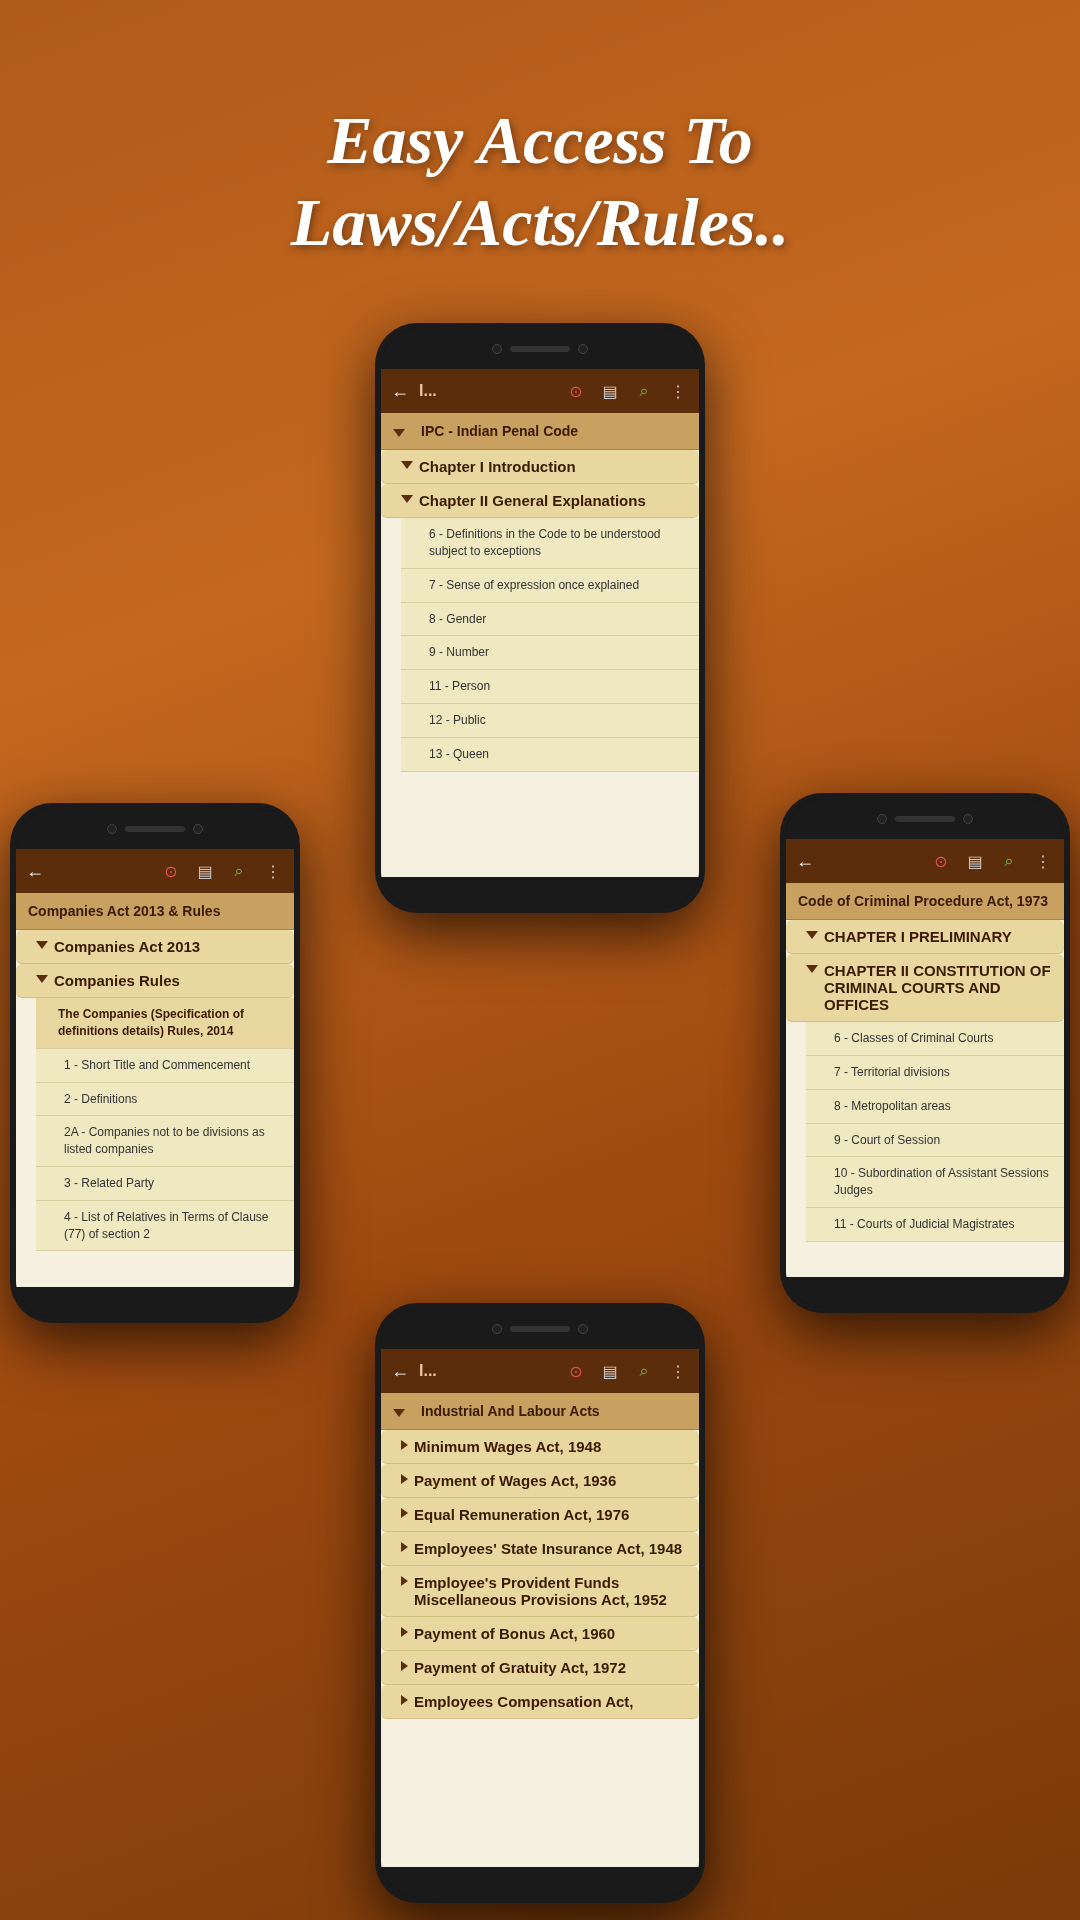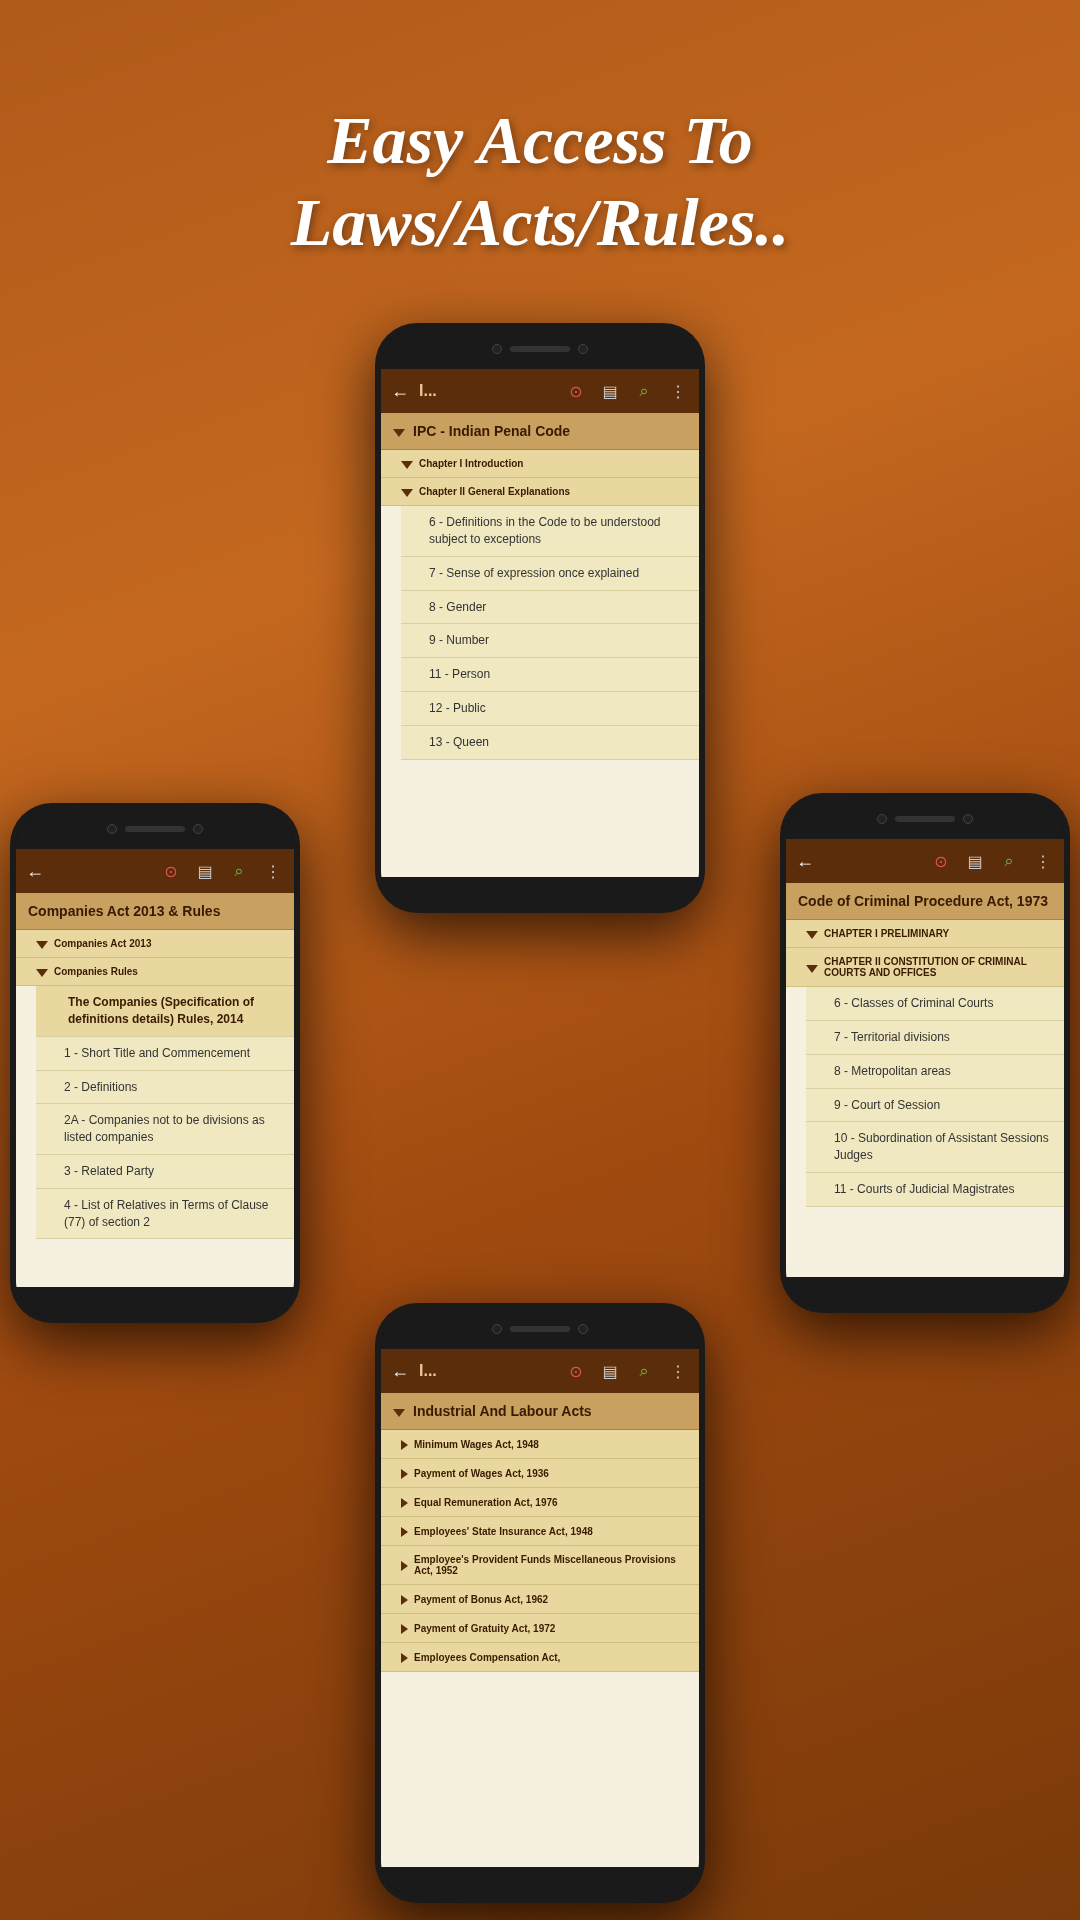--- a/index.html
+++ b/index.html
@@ -183,34 +183,35 @@
     }
 
     .list-item-header {
       background: #c8a060;
       color: #3a1a00;
       font-weight: bold;
       font-size: 14px;
       padding: 10px 12px;
       display: flex;
       align-items: center;
-      gap: 8px;
+      gap: 16px;
       border-bottom: 1px solid #b08040;
     }
 
     .list-item-sub-header {
       background: #e8d8a0;
       color: #3a1a00;
       font-weight: bold;
-      font-size: 10px;
+      font-size: 15px;
       padding: 8px 12px 8px 20px;
       border-bottom: 1px solid #d0c080;
       display: flex;
-      align-items: center;
+      align-items: flex-start;
       gap: 6px;
+      border-radius: 6px;
     }
 
     .list-item-section {
       background: #f0e8c0;
       padding: 8px 12px 8px 28px;
       font-size: 12px;
       color: #333;
       border-bottom: 1px solid #d8d0a0;
       line-height: 1.4;
       margin-left: 20px;
@@ -330,21 +331,21 @@
             <span>Companies Act 2013 &amp; Rules</span>
           </div>
           <div class="list-item-sub-header">
             <span class="triangle-down"></span>
             <span>Companies Act 2013</span>
           </div>
           <div class="list-item-sub-header">
             <span class="triangle-down"></span>
             <span>Companies Rules</span>
           </div>
-          <div class="list-item-section" style="padding-left:32px; background:#e8d8a0; font-weight:bold; color:#3a1a00; font-size:12px;">The Companies (Specification of definitions details) Rules, 2014</div>
+          <div class="list-item-section" style="padding-left:22px; background:#e8d8a0; font-weight:bold; color:#3a1a00; font-size:12px;">The Companies (Specification of definitions details) Rules, 2014</div>
           <div class="list-item-section">1 - Short Title and Commencement</div>
           <div class="list-item-section">2 - Definitions</div>
           <div class="list-item-section">2A - Companies not to be divisions as listed companies</div>
           <div class="list-item-section">3 - Related Party</div>
           <div class="list-item-section">4 - List of Relatives in Terms of Clause (77) of section 2</div>
         </div>
       </div>
       <div class="phone-bottom-bar"></div>
     </div>
   </div>
@@ -431,21 +432,21 @@
           <div class="list-item-sub-header">
             <span class="triangle-right"></span>
             <span>Employees' State Insurance Act, 1948</span>
           </div>
           <div class="list-item-sub-header">
             <span class="triangle-right"></span>
             <span>Employee's Provident Funds Miscellaneous Provisions Act, 1952</span>
           </div>
           <div class="list-item-sub-header">
             <span class="triangle-right"></span>
-            <span>Payment of Bonus Act, 1962</span>
+            <span>Payment of Bonus Act, 1960</span>
           </div>
           <div class="list-item-sub-header">
             <span class="triangle-right"></span>
             <span>Payment of Gratuity Act, 1972</span>
           </div>
           <div class="list-item-sub-header">
             <span class="triangle-right"></span>
             <span>Employees Compensation Act,</span>
           </div>
         </div>

